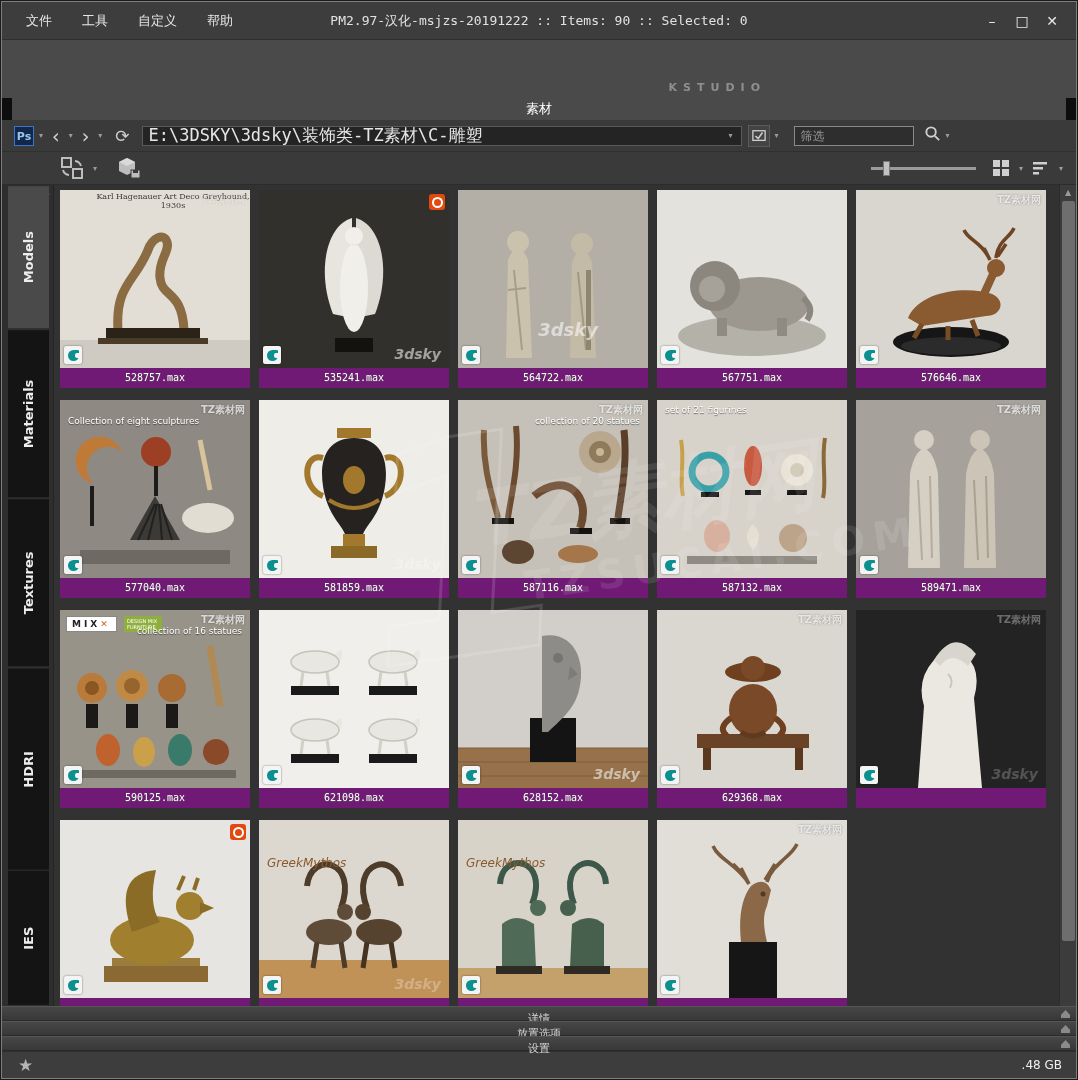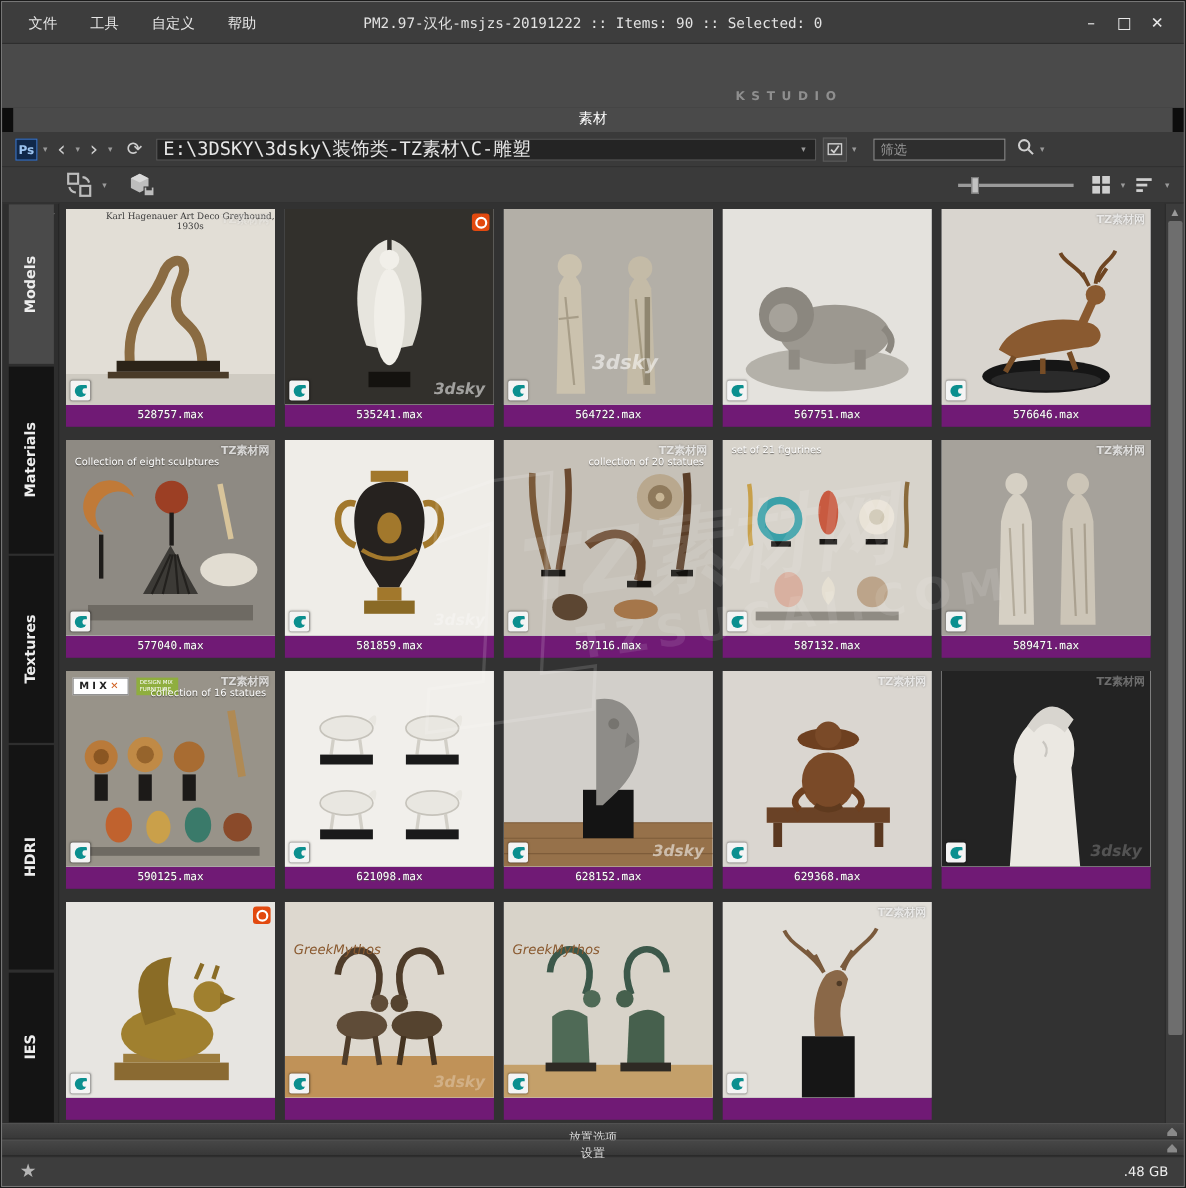--- a/index.html
+++ b/index.html
@@ -630,20 +630,24 @@
       </div>
 
       <div class="vscroll">
         <div class="vs-arrow">▲</div>
         <div class="vs-thumb"></div>
       </div>
     </div>
   </div>
 
   <div class="panel-header">
+    <span class="panel-label">详情</span>
+    <span class="panel-pin"></span>
+  </div>
+  <div class="panel-header">
     <span class="panel-label">放置选项</span>
     <span class="panel-pin"></span>
   </div>
   <div class="panel-header">
     <span class="panel-label">设置</span>
     <span class="panel-pin"></span>
   </div>
 
   <div class="statusbar">
     <span class="status-star">★</span>

